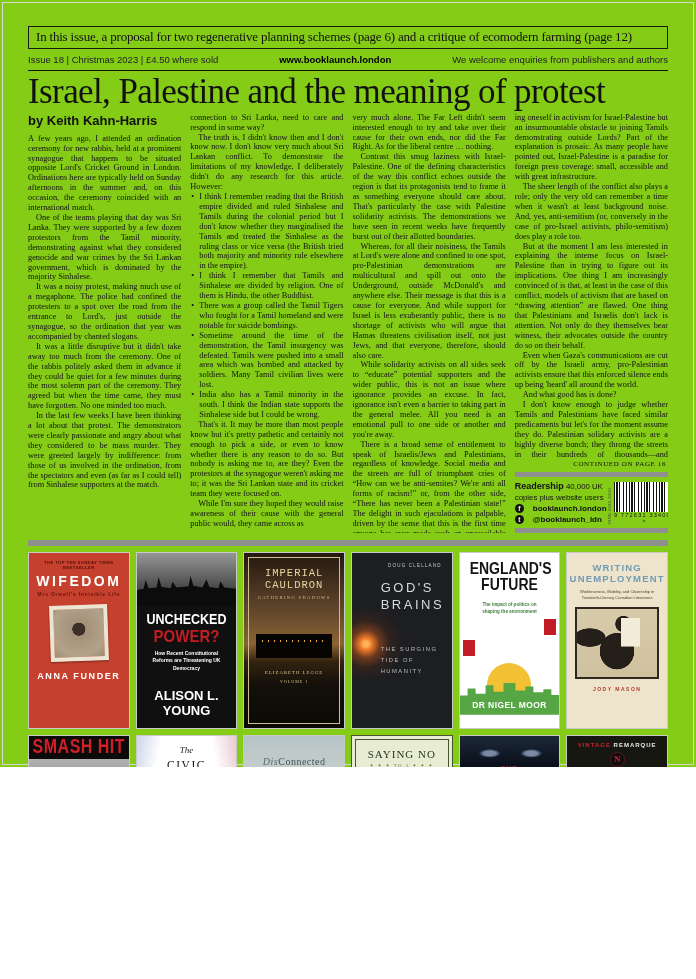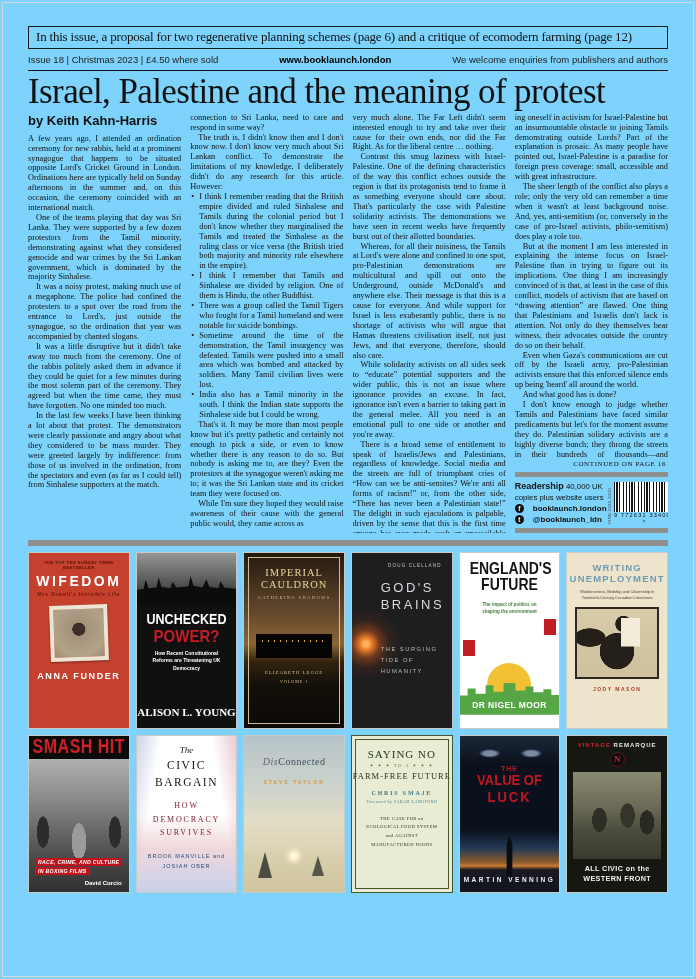--- a/index.html
+++ b/index.html
@@ -1,16 +1,16 @@
 <!DOCTYPE html>
 <html><head>
 <meta charset="utf-8">
 <style>
   html,body{margin:0;padding:0;background:#fff;}
-  .page{position:relative;width:696px;height:979px;box-sizing:border-box;background:#7dd3fc;
+  .page{position:relative;width:696px;height:767px;box-sizing:border-box;background:#84cc16;
         padding:26px 28px 1px;font-family:"Liberation Serif",serif;color:#111;overflow:hidden;}
   .frame{position:absolute;inset:2px;border:1px solid #d6d6d6;pointer-events:none;}
 
   
   .top-banner{border:1.5px solid #1a1a1a;padding:2px 7px 3px;font-size:13px;letter-spacing:-0.2px;}
 
   
   .masthead{display:flex;justify-content:space-between;align-items:center;height:76px;margin-top:3px;overflow:hidden;}
   .qpair{display:flex;gap:5px;}
   .qmark{width:30px;height:72px;background:#9c9c9c;}
@@ -75,26 +75,26 @@
   .wifedom .el-author{color:#fff;font-size:9px;font-weight:bold;letter-spacing:1.6px;margin-top:4px;}
 
   
   .unchecked-power{background:#101010;}
   .unchecked-power .el-skyline{position:relative;width:100%;height:54px;background:linear-gradient(180deg,#969696,#555 55%,#1c1c1c);}
   .unchecked-power .el-skyline::after{content:"";position:absolute;left:0;right:0;bottom:0;height:32px;background:#0c0c0c;
     clip-path:polygon(0 100%,0 48%,7% 44%,9% 16%,12% 42%,20% 40%,22% 8%,25% 38%,34% 42%,36% 22%,40% 40%,52% 36%,54% 4%,57% 34%,66% 40%,70% 14%,73% 38%,82% 42%,84% 20%,88% 40%,100% 44%,100% 100%);}
   .unchecked-power .el-title1{color:#fff;font-size:12.5px;font-weight:900;margin-top:5px;transform:scaleY(1.15);}
   .unchecked-power .el-title2{color:#c21c25;font-size:15px;font-weight:900;transform:scaleY(1.1);margin-top:1px;}
   .unchecked-power .el-subtitle{color:#fff;font-size:5px;font-weight:bold;width:78%;line-height:1.5;margin-top:6px;}
-  .unchecked-power .el-author{color:#fff;font-size:11px;font-weight:bold;margin-top:auto;margin-bottom:10px;font-family:Liberation Serif, serif;}
+  .unchecked-power .el-author{color:#fff;font-size:13px;font-weight:bold;margin-top:auto;margin-bottom:10px;}
 
   
   .imperial-cauldron{background:linear-gradient(180deg,#23180e,#5c422a 30%,#8a6434 52%,#33230f 62%,#14100a 75%,#0c0a06);font-family:"Liberation Serif",serif;}
   .imperial-cauldron::before{content:"";position:absolute;inset:4px;border:1px solid #cdbd92;pointer-events:none;}
-  .imperial-cauldron .el-title{color:#e6d6a0;font-size:10.5px;letter-spacing:1px;line-height:1.15;margin-top:14px;width:74%;}
+  .imperial-cauldron .el-title{color:#e6d6a0;font-size:10.5px;letter-spacing:1px;line-height:1.15;margin-top:14px;width:74%;font-family:Liberation Mono, monospace;}
   .imperial-cauldron .el-sub{color:#cdbd92;font-size:4.5px;letter-spacing:1.4px;margin-top:4px;}
   .imperial-cauldron .el-palace{width:76%;height:24px;margin-top:34px;background:#070503;position:relative;}
   .imperial-cauldron .el-palace::after{content:"";position:absolute;left:8%;right:8%;top:6px;height:2px;
     background:repeating-linear-gradient(90deg,rgba(255,190,80,.9) 0 1px,transparent 1px 6px);}
   .imperial-cauldron .el-author{color:#d8c88e;font-size:4.8px;letter-spacing:1px;margin-top:12px;}
   .imperial-cauldron .el-vol{color:#d8c88e;font-size:4px;margin-top:4px;letter-spacing:1px;}
 
   
   .gods-brains{background:radial-gradient(circle at 14% 52%,#ffb45c 0 2%,rgba(255,130,40,.9) 5%,rgba(210,90,30,.45) 11%,rgba(130,55,20,.18) 19%,rgba(0,0,0,0) 30%),#1d1e20;}
   .gods-brains .el-author-top{color:#c9c9c9;font-size:4.5px;letter-spacing:1.2px;align-self:flex-end;margin:10px 10px 0 0;}

